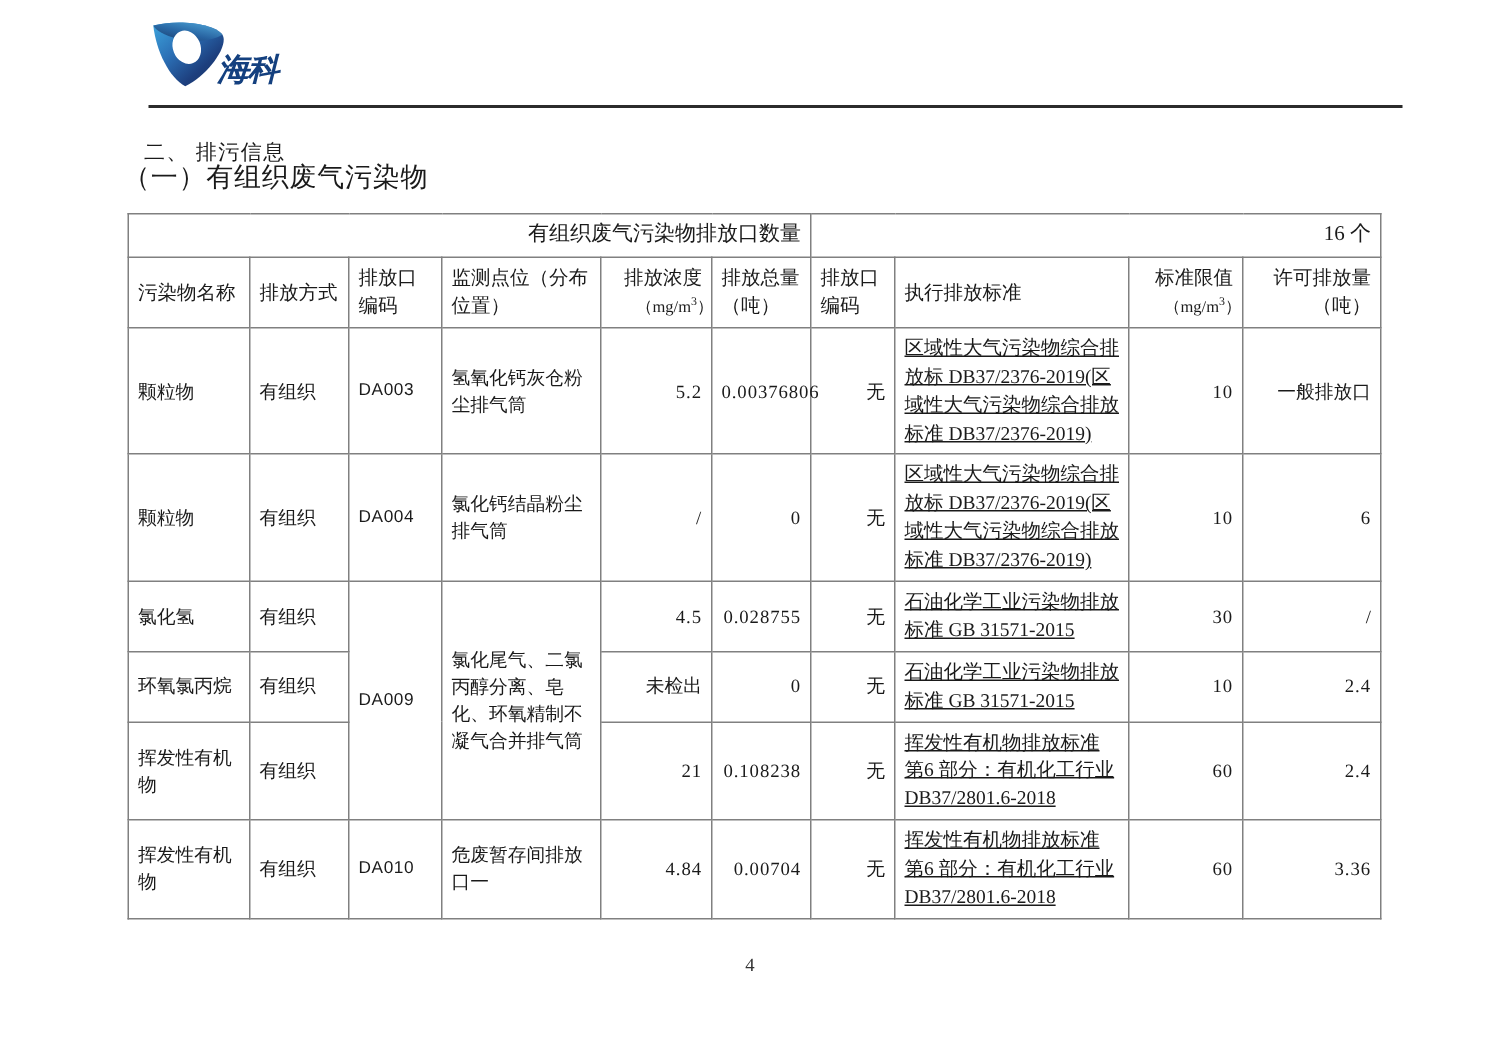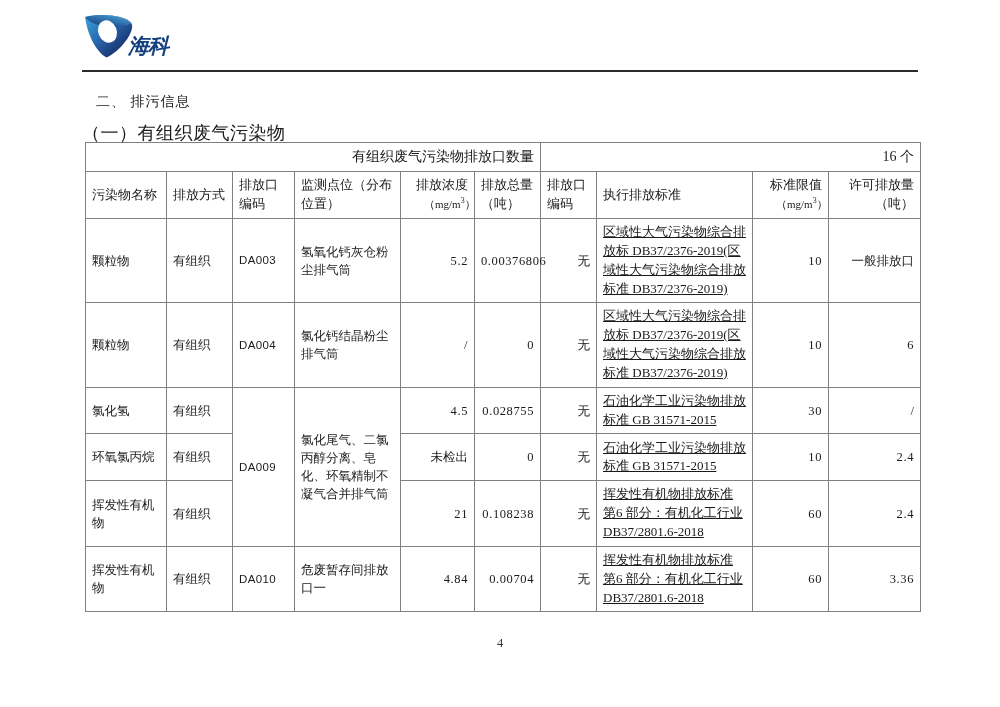--- a/index.html
+++ b/index.html
@@ -12,21 +12,21 @@
     height: 707px;
     font-family: "Liberation Serif", "DejaVu Serif", serif;
     color: #1a1a1a;
     position: relative;
     overflow: hidden;
   }
 
   
   .page-header {
     position: absolute;
-    left: 0;
+    left: 17px;
     top: 0;
     width: 924px;
     height: 82px;
   }
   .logo-block {
     position: absolute;
     left: 82px;
     top: 14px;
     width: 120px;
     height: 52px;
@@ -76,21 +76,21 @@
     position: absolute;
     left: 96px;
     top: 93px;
     font-size: 14px;
     letter-spacing: 1px;
     white-space: nowrap;
   }
   .heading-2 {
     position: absolute;
     left: 82px;
-    top: 121px;
+    top: 106px;
     font-size: 18px;
     letter-spacing: 0.5px;
     white-space: nowrap;
   }
 
   
   .table-wrap {
     position: absolute;
     left: 85px;
     top: 142px;

